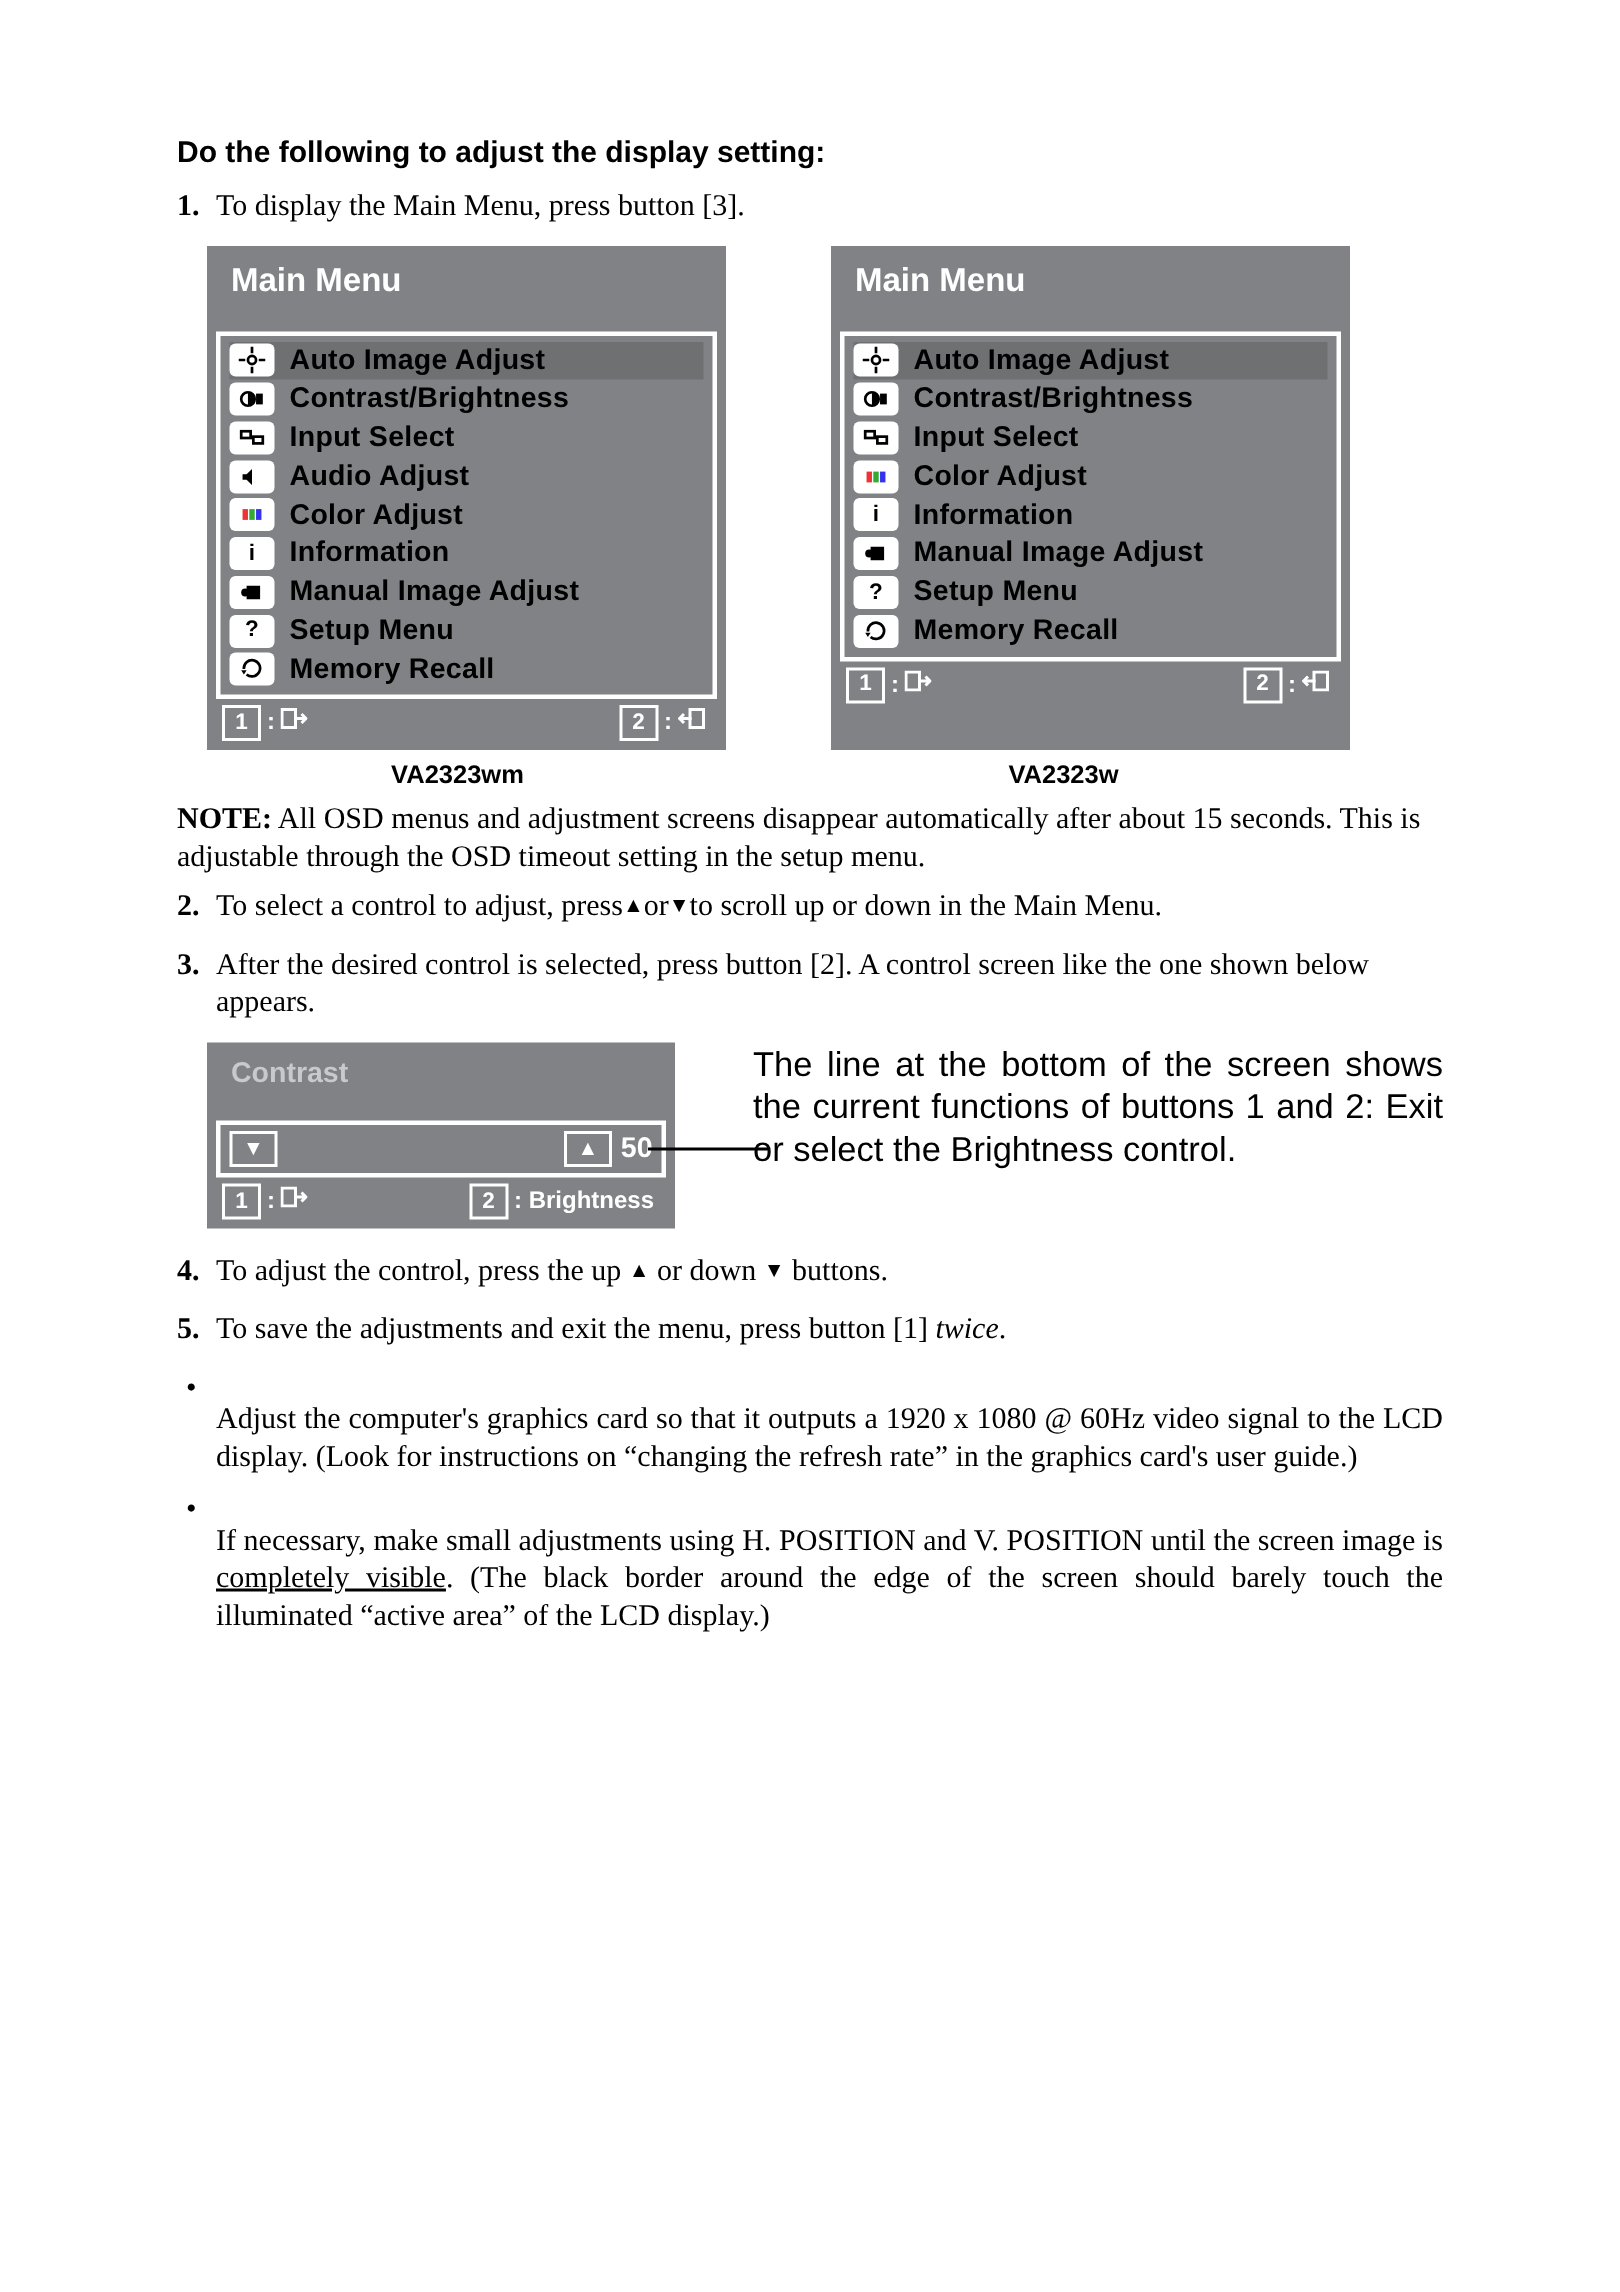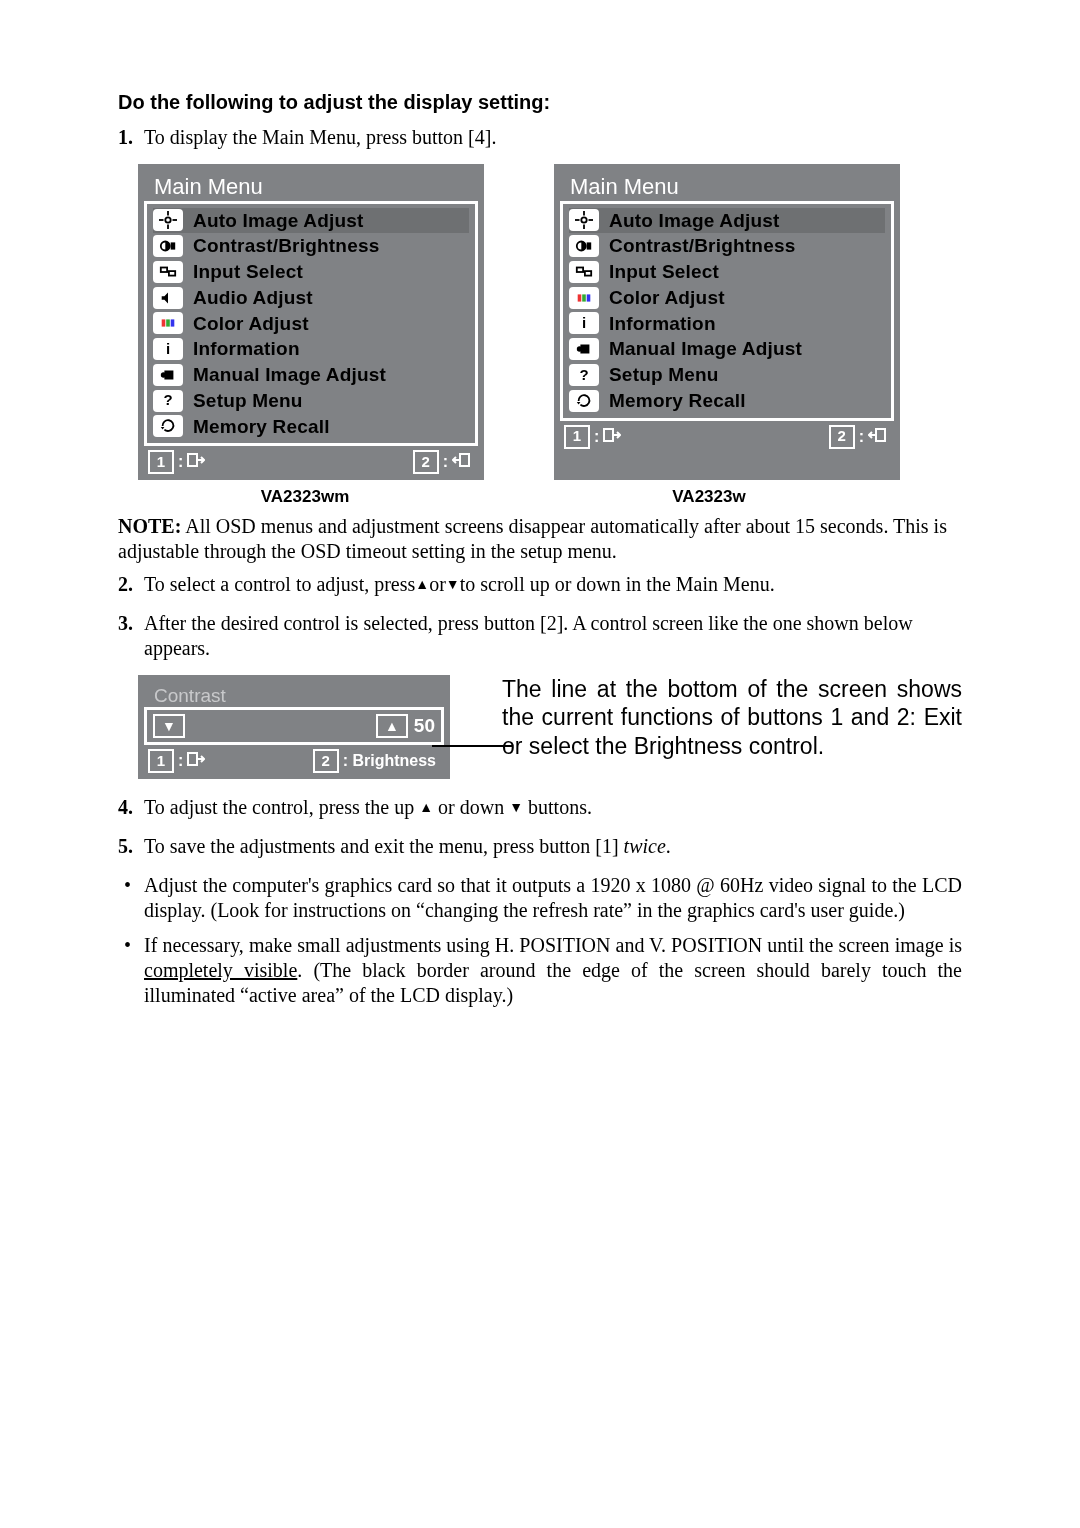--- a/index.html
+++ b/index.html
@@ -42,24 +42,24 @@
     gap: 70px;
     margin: 10px 0 4px 20px;
   }
   .menu-panel {
     background: #808285;
     padding: 6px;
     width: 334px;
   }
   .menu-title {
     font-family: Arial, Helvetica, sans-serif;
-    font-weight: normal;
+    font-weight: bold;
     color: #fff;
     font-size: 22px;
-    padding: 3px 10px 0 10px;
+    padding: 3px 10px 20px 10px;
   }
   .menu-body {
     border: 3px solid #fff;
     padding: 4px 6px;
   }
   .menu-item {
     display: flex;
     align-items: center;
     gap: 10px;
     padding: 1px 0;
@@ -176,33 +176,33 @@
     background: #000;
     margin-top: 70px;
     margin-left: -18px;
     margin-right: -10px;
   }
   .triangle {
     font-size: 14px;
     display: inline-block;
     transform: translateY(-2px);
   }
-  .just { text-align: justify; }
+  .just { text-align: justify; margin-top: 21px; }
   .page-wrap { position: relative; min-height: 1528px; box-sizing: border-box; }
   .underline { text-decoration: underline; }
 </style>
 </head>
 <body>
 <div class="page-wrap">
 
 <div class="heading">Do the following to adjust the display setting:</div>
 
 <div class="step">
   <div class="step-num">1.</div>
-  <div>To display the Main Menu, press button [4].</div>
+  <div>To display the Main Menu, press button [3].</div>
 </div>
 
 <div class="menu-row">
 
   <div class="menu-panel">
     <div class="menu-title">Main Menu</div>
     <div class="menu-body">
       <div class="menu-item selected">
         <span class="icon-box">
           <svg viewBox="0 0 20 20">

